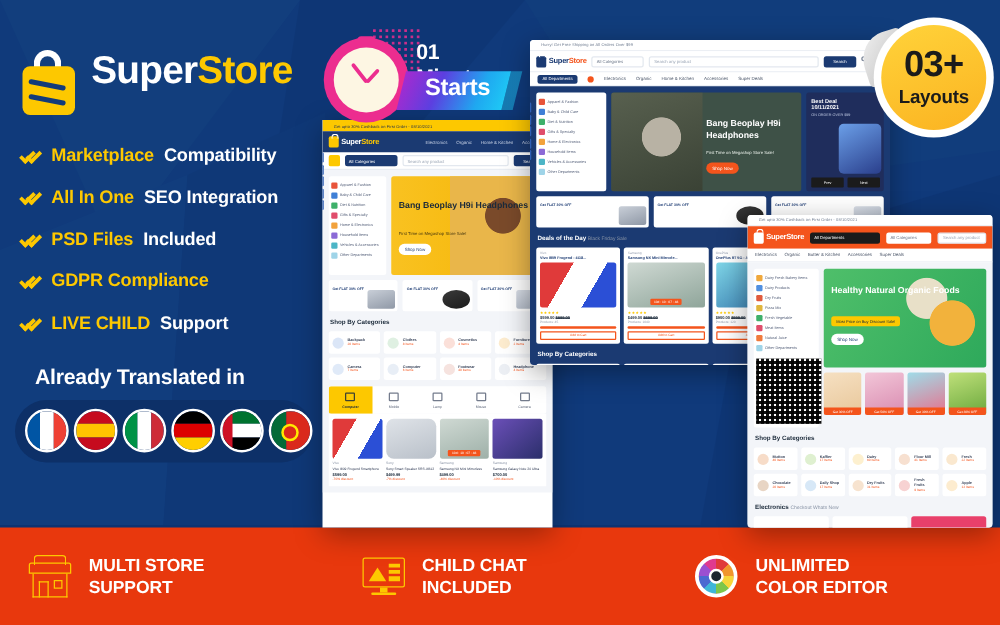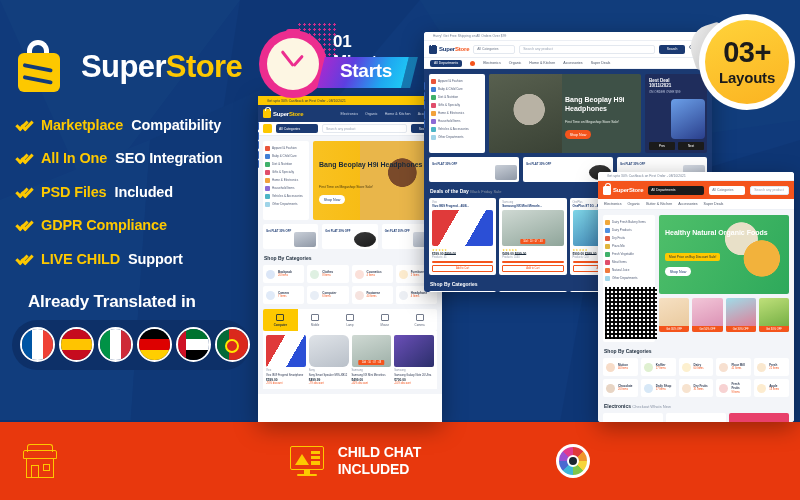--- a/index.html
+++ b/index.html
@@ -12,21 +12,21 @@
   .stage { position:absolute; inset:0; width:800px; height:500px; overflow:hidden; }
 
   
   .bg-base { position:absolute; inset:0; background:#103a7b; }
   .bg-poly { position:absolute; inset:0; opacity:.55; }
   .bg-bottom-strip { position:absolute; left:0; top:422px; width:800px; height:78px; background:#e8380d; }
 
   
   .left { position:absolute; left:0; top:0; width:262px; height:422px; z-index:30; }
 
-  .logo-row { position:absolute; left:14px; top:40px; display:flex; align-items:center; gap:17px; }
+  .logo-row { position:absolute; left:14px; top:40px; display:flex; gap:9px; }
   .logo-mark { width:50px; height:52px; position:relative; }
   .bag-handle {
     position:absolute; left:13px; top:0px; width:22px; height:16px;
     border:5px solid #fff; border-bottom:none;
     border-radius:11px 11px 0 0;
   }
   .bag-body {
     position:absolute; left:4px; top:13px; width:42px; height:39px;
     background:#fdc800; border-radius:6px;
   }
@@ -941,20 +941,21 @@
   <div class="botbar">
 
     <div class="botitem">
       <span class="ico">
         <span class="shop-roof"></span>
           <span class="shop-awn"></span>
         <span class="shop-base"></span>
           <span class="shop-door"></span>
           <span class="shop-win"></span>
       </span>
+      <span class="lbl"><span>MULTI STORE</span><br><span>SUPPORT</span></span>
     </div>
 
     <div class="botitem">
       <span class="ico">
         <span class="mon-scr"></span>
           <span class="mon-tri"></span>
         <span class="mon-bar1"></span>
           <span class="mon-bar2"></span>
           <span class="mon-bar3"></span>
         <span class="mon-neck"></span>
@@ -962,17 +963,18 @@
       </span>
       <span class="lbl"><span>CHILD CHAT</span><br><span>INCLUDED</span></span>
     </div>
 
 
     <div class="botitem">
       <span class="ico">
         <span class="wheel"></span>
           <span class="wheel-c"></span>
       </span>
+      <span class="lbl"><span>UNLIMITED</span><br><span>COLOR EDITOR</span></span>
     </div>
 
   </div>
 
 </div>
 
 </body></html>

